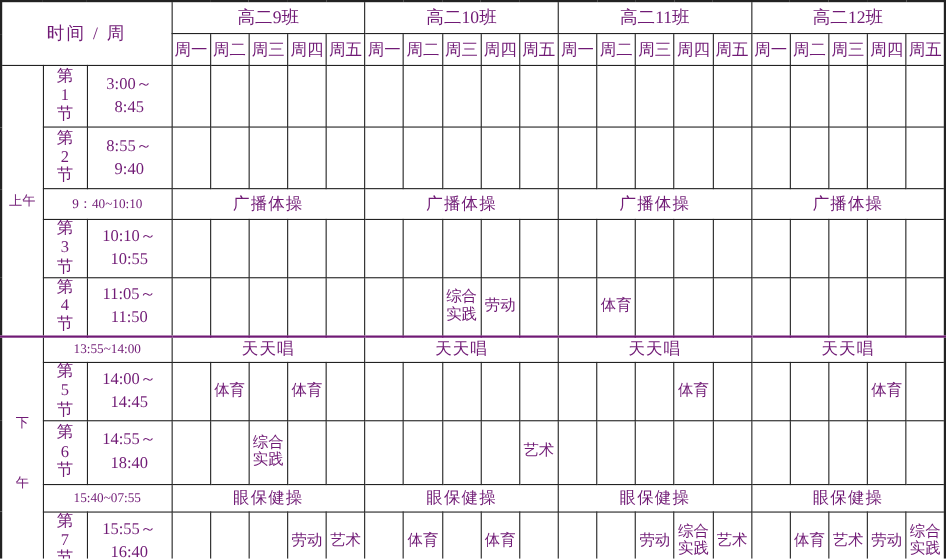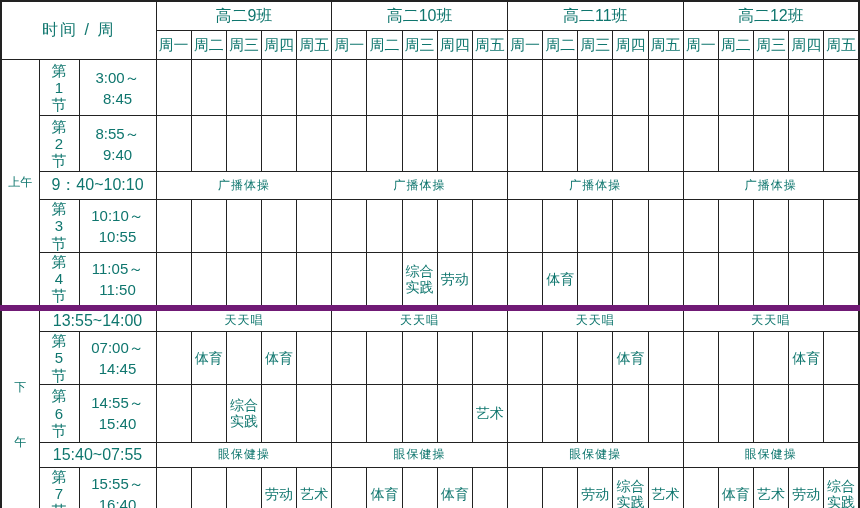--- a/index.html
+++ b/index.html
@@ -1,42 +1,42 @@
 <!DOCTYPE html>
 <html><head>
 <meta charset="utf-8">
 <style>
   html,body{margin:0;padding:0;background:#fff;}
   .page{
     width:860px;height:508px;background:#fff;overflow:hidden;
-    font-family:Liberation Sans, sans-serif;
-    color:#0f766e;
+    font-family:Liberation Serif, serif;
+    color:#701a75;
   }
   table.timetable{
     width:860px;height:508px;
     border-collapse:collapse;table-layout:fixed;
     border:2px solid #222;
   }
   table.timetable th,table.timetable td{
     border:1px solid #222;
     text-align:center;vertical-align:middle;
     padding:0;overflow:hidden;
     font-weight:normal;
   }
   .corner{font-size:16px;letter-spacing:2px;}
   .class-header{font-size:16px;height:28px;}
   .weekday-header{font-size:15px;height:28px;margin-top:24px;}
   .section-cell{font-size:12px;width:38px;}
   .section-cell.pm{white-space:pre-line;line-height:4.6;}
   .period-cell{font-size:15px;white-space:pre-line;line-height:1.15;width:40px;}
   .time-cell{font-size:15px;white-space:pre-line;line-height:1.4;width:77px;}
-  .time-range-cell{font-size:16px;}
-  .activity-cell{font-size:12px;letter-spacing:1px;}
+  .time-range-cell{font-size:12px;}
+  .activity-cell{font-size:15px;letter-spacing:1px;}
   .subject-cell{font-size:14px;line-height:1.15;word-break:break-all;}
-  tr.pm-top td{border-top:6px solid #701a75;}
+  tr.pm-top td{border-top:2px solid #701a75;}
 </style>
 </head>
 <body>
 
 <div class="page">
   <table class="timetable">
     <colgroup>
       <col style="width:38px">
         <col style="width:40px">
         <col style="width:77px">
@@ -195,21 +195,21 @@
           <td class="time-range-cell" colspan="2">13:55~14:00</td>
           <td class="activity-cell" colspan="5">天天唱</td>
           <td class="activity-cell" colspan="5">天天唱</td>
           <td class="activity-cell" colspan="5">天天唱</td>
           <td class="activity-cell" colspan="5">天天唱</td>
         </tr>
         <tr style="height: 50px;">
           <td class="period-cell">第
 5
 节</td>
-          <td class="time-cell">07:00～
+          <td class="time-cell">14:00～
 14:45</td>
           <td class="subject-cell"></td>
           <td class="subject-cell">体育</td>
           <td class="subject-cell"></td>
           <td class="subject-cell">体育</td>
           <td class="subject-cell"></td>
           <td class="subject-cell"></td>
           <td class="subject-cell"></td>
           <td class="subject-cell"></td>
           <td class="subject-cell"></td>
@@ -223,21 +223,21 @@
           <td class="subject-cell"></td>
           <td class="subject-cell"></td>
           <td class="subject-cell">体育</td>
           <td class="subject-cell"></td>
         </tr>
         <tr style="height: 58px;">
           <td class="period-cell">第
 6
 节</td>
           <td class="time-cell">14:55～
-15:40</td>
+18:40</td>
           <td class="subject-cell"></td>
           <td class="subject-cell"></td>
           <td class="subject-cell">综合实践</td>
           <td class="subject-cell"></td>
           <td class="subject-cell"></td>
           <td class="subject-cell"></td>
           <td class="subject-cell"></td>
           <td class="subject-cell"></td>
           <td class="subject-cell"></td>
           <td class="subject-cell">艺术</td>

